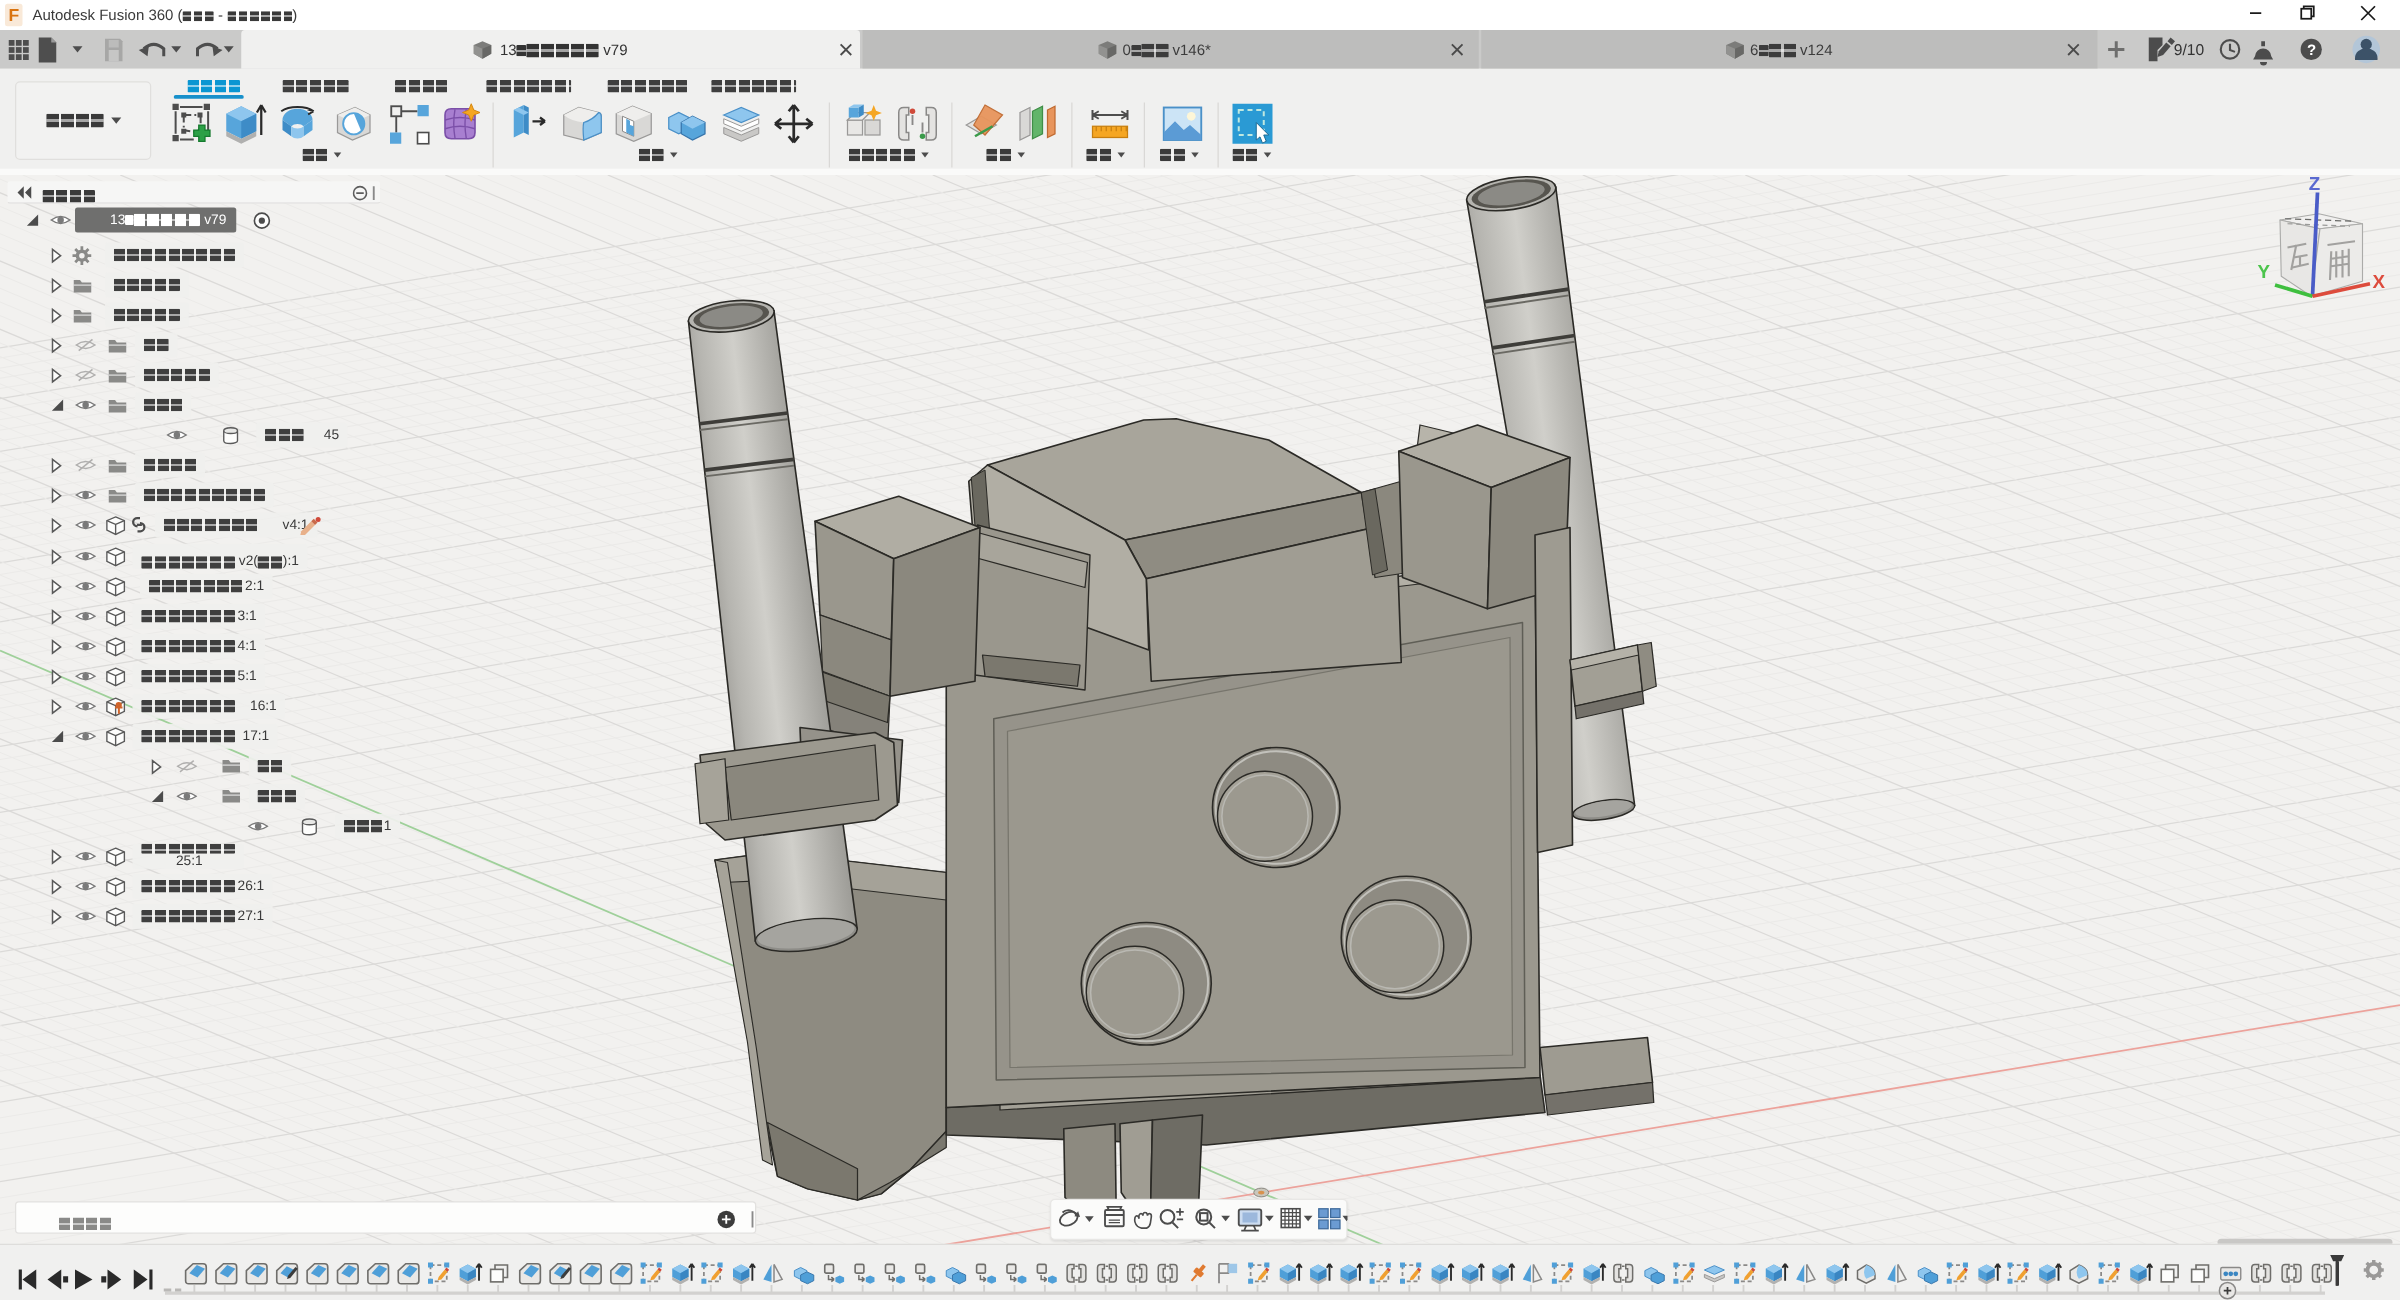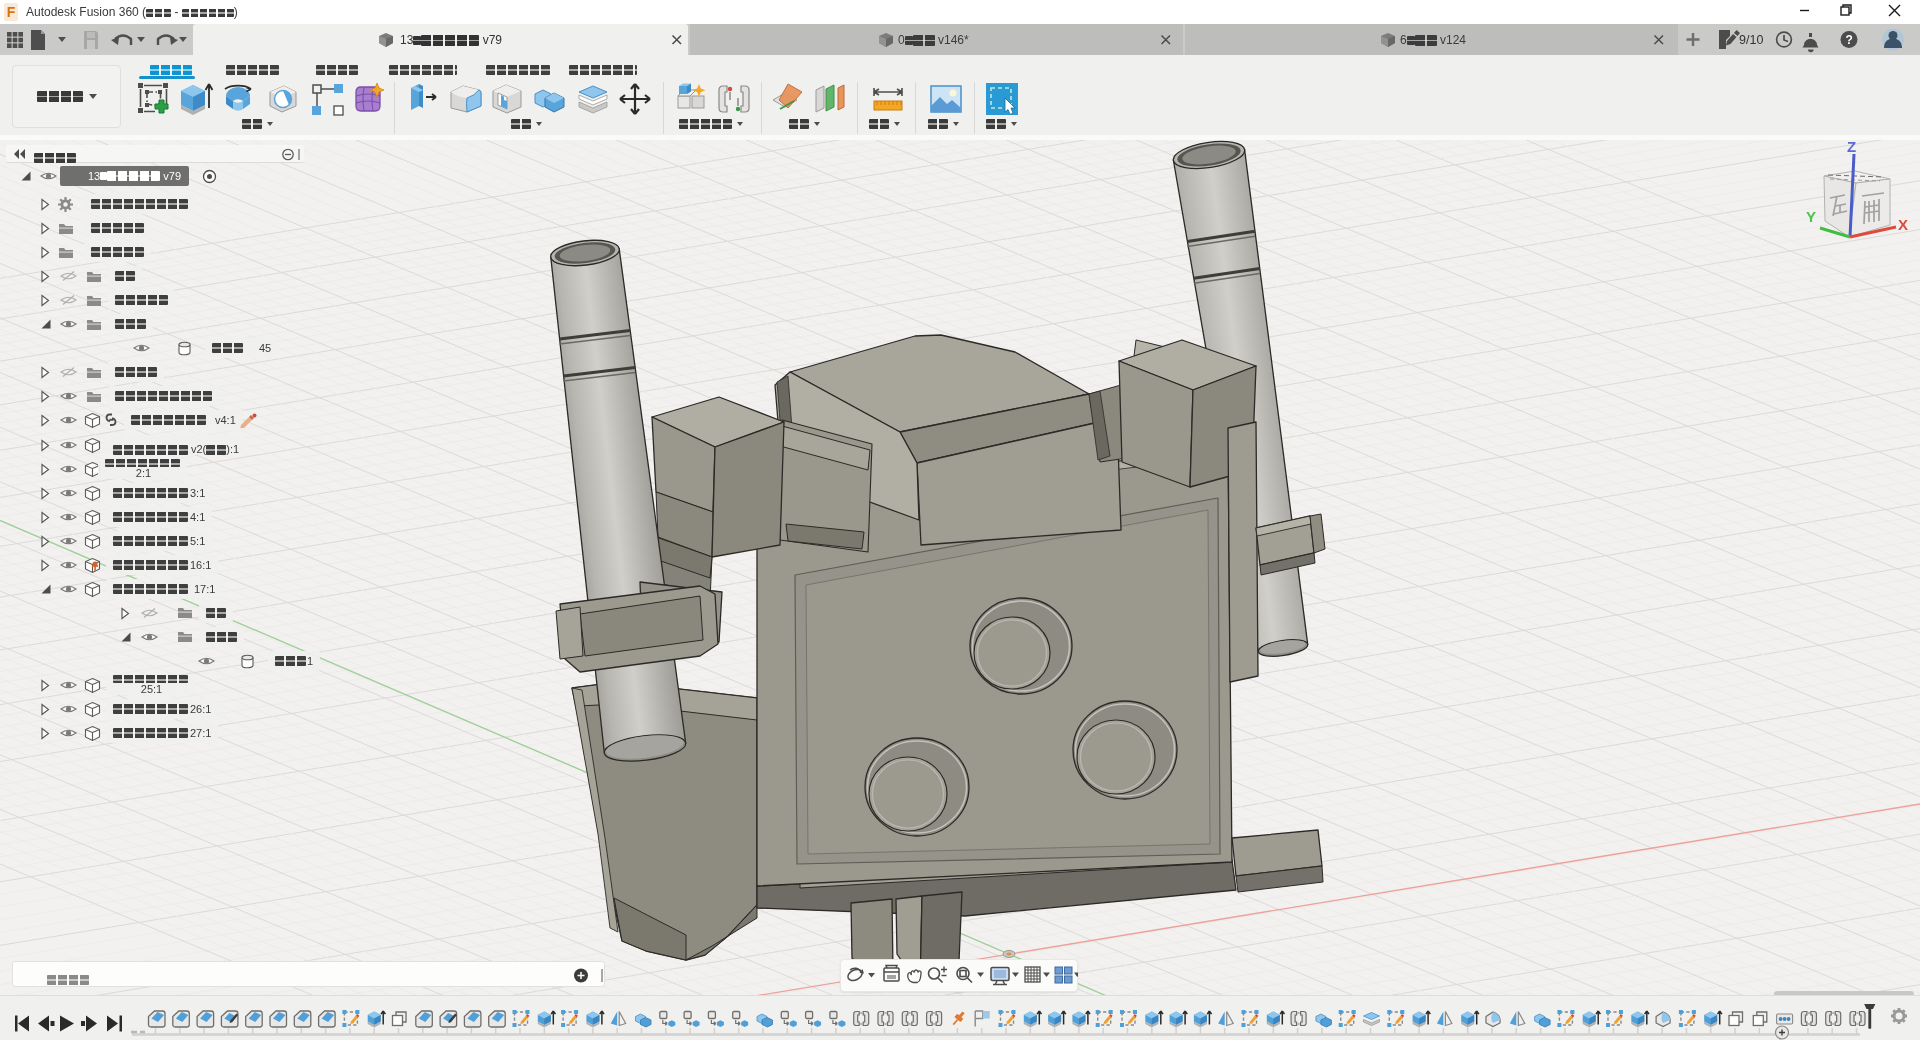--- a/index.html
+++ b/index.html
@@ -809,21 +809,21 @@
     </svg>
     <svg class="abs" style="left:104px;top:413px" width="16" height="14">
       <g fill="none" stroke="#4c4c4c" stroke-width="1.8">
         <path d="M6,8 A3.3,3.3 0 0 1 2.5,4.5 A3.3,3.3 0 0 1 6,1.5 L8,1.5"></path>
         <path d="M8,5.5 A3.3,3.3 0 0 1 11.5,9 A3.3,3.3 0 0 1 8,12 L6,12"></path>
         <line x1="5.5" y1="6.8" x2="9.5" y2="6.8"></line>
       </g>
     </svg>
     <div class="pill" style="left:124px;top:410.45000000000005px;">
       <span class="jp" style="width:75px;height:10px;border-radius:1px;background:linear-gradient(180deg,rgba(255,255,255,0) 0 4.2px,rgba(255,255,255,0.55) 4.2px 5.7px,rgba(255,255,255,0) 5.7px 100%),repeating-linear-gradient(90deg,#3f3f3f 0 9px,rgba(0,0,0,0) 9px 11px)"></span>
-      <span style="margin-left:9px">v4:1</span>
+      <span style="margin-left:20px">v4:1</span>
     </div>
     <svg class="abs" style="left:238px;top:412px" width="20" height="16">
       <path d="M3,13 l8,-8 l3,3 l-8,8 l-4,1 Z" fill="#e8b08a"></path>
       <path d="M11,5 l3,3 l2,-2 l-3,-3 Z" fill="#c96a4a"></path>
       <circle cx="16.5" cy="3.5" r="2" fill="#d04a3a"></circle>
     </svg>
     <svg class="abs" style="left:40px;top:438.5px" width="10" height="13">
       <path d="M2,1.5 L8.5,6.5 L2,11.5 Z" fill="#fdfdfc" stroke="#5a5a5a" stroke-width="1.2"></path>
     </svg>
     <svg class="abs" style="left:60px;top:438.5px" width="17" height="12">
@@ -844,21 +844,21 @@
       <path d="M2,1.5 L8.5,6.5 L2,11.5 Z" fill="#fdfdfc" stroke="#5a5a5a" stroke-width="1.2"></path>
     </svg>
     <svg class="abs" style="left:60px;top:462.55px" width="17" height="12">
       <path d="M1,6 Q8.5,0.5 16,6 Q8.5,11.5 1,6 Z" fill="#fff" stroke="#7a7a7a" stroke-width="1.2"></path>
       <circle cx="8.5" cy="6" r="2.6" fill="#7a7a7a"></circle>
     </svg>
     <svg class="abs" style="left:84px;top:460.55px" width="17" height="17">
       <path d="M8.5,1.5 L15.5,4.5 L15.5,12 L8.5,15.5 L1.5,12 L1.5,4.5 Z" fill="#fdfdfc" stroke="#5a5a5a" stroke-width="1.1"></path>
       <path d="M1.5,4.5 L8.5,7.5 L8.5,15.5 M8.5,7.5 L15.5,4.5" fill="none" stroke="#5a5a5a" stroke-width="1.1"></path>
     </svg>
-    <div class="pill" style="left:98px;top:458.55px;flex-direction:column;">
+    <div class="pill" style="left:112px;top:458.55px;">
       <span class="jp" style="width:75px;height:10px;border-radius:1px;background:linear-gradient(180deg,rgba(255,255,255,0) 0 4.2px,rgba(255,255,255,0.55) 4.2px 5.7px,rgba(255,255,255,0) 5.7px 100%),repeating-linear-gradient(90deg,#3f3f3f 0 9px,rgba(0,0,0,0) 9px 11px)"></span>
       <span style="margin-left:2px">2:1</span>
     </div>
     <svg class="abs" style="left:40px;top:486.6px" width="10" height="13">
       <path d="M2,1.5 L8.5,6.5 L2,11.5 Z" fill="#fdfdfc" stroke="#5a5a5a" stroke-width="1.2"></path>
     </svg>
     <svg class="abs" style="left:60px;top:486.6px" width="17" height="12">
       <path d="M1,6 Q8.5,0.5 16,6 Q8.5,11.5 1,6 Z" fill="#fff" stroke="#7a7a7a" stroke-width="1.2"></path>
       <circle cx="8.5" cy="6" r="2.6" fill="#7a7a7a"></circle>
     </svg>
@@ -911,21 +911,21 @@
       <path d="M8.5,1.5 L15.5,4.5 L15.5,12 L8.5,15.5 L1.5,12 L1.5,4.5 Z" fill="#fdfdfc" stroke="#5a5a5a" stroke-width="1.1"></path>
       <path d="M1.5,4.5 L8.5,7.5 L8.5,15.5 M8.5,7.5 L15.5,4.5" fill="none" stroke="#5a5a5a" stroke-width="1.1"></path>
       <g fill="#d0642a">
         <circle cx="11" cy="7" r="2.5"></circle>
         <rect x="10.3" y="9" width="1.6" height="5"></rect>
         <rect x="8" y="8.2" width="6" height="1.6"></rect>
       </g>
     </svg>
     <div class="pill" style="left:106px;top:554.75px;">
       <span class="jp" style="width:75px;height:10px;border-radius:1px;background:linear-gradient(180deg,rgba(255,255,255,0) 0 4.2px,rgba(255,255,255,0.55) 4.2px 5.7px,rgba(255,255,255,0) 5.7px 100%),repeating-linear-gradient(90deg,#3f3f3f 0 9px,rgba(0,0,0,0) 9px 11px)"></span>
-      <span style="margin-left:2px">16:1</span>
+      <span style="margin-left:12px">16:1</span>
     </div>
     <svg class="abs" style="left:40px;top:582.8px" width="12" height="12">
       <path d="M10.5,1.5 L10.5,10.5 L1.5,10.5 Z" fill="#4c4c4c"></path>
     </svg>
     <svg class="abs" style="left:60px;top:582.8px" width="17" height="12">
       <path d="M1,6 Q8.5,0.5 16,6 Q8.5,11.5 1,6 Z" fill="#fff" stroke="#7a7a7a" stroke-width="1.2"></path>
       <circle cx="8.5" cy="6" r="2.6" fill="#7a7a7a"></circle>
     </svg>
     <svg class="abs" style="left:84px;top:580.8px" width="17" height="17">
       <path d="M8.5,1.5 L15.5,4.5 L15.5,12 L8.5,15.5 L1.5,12 L1.5,4.5 Z" fill="#fdfdfc" stroke="#5a5a5a" stroke-width="1.1"></path>

